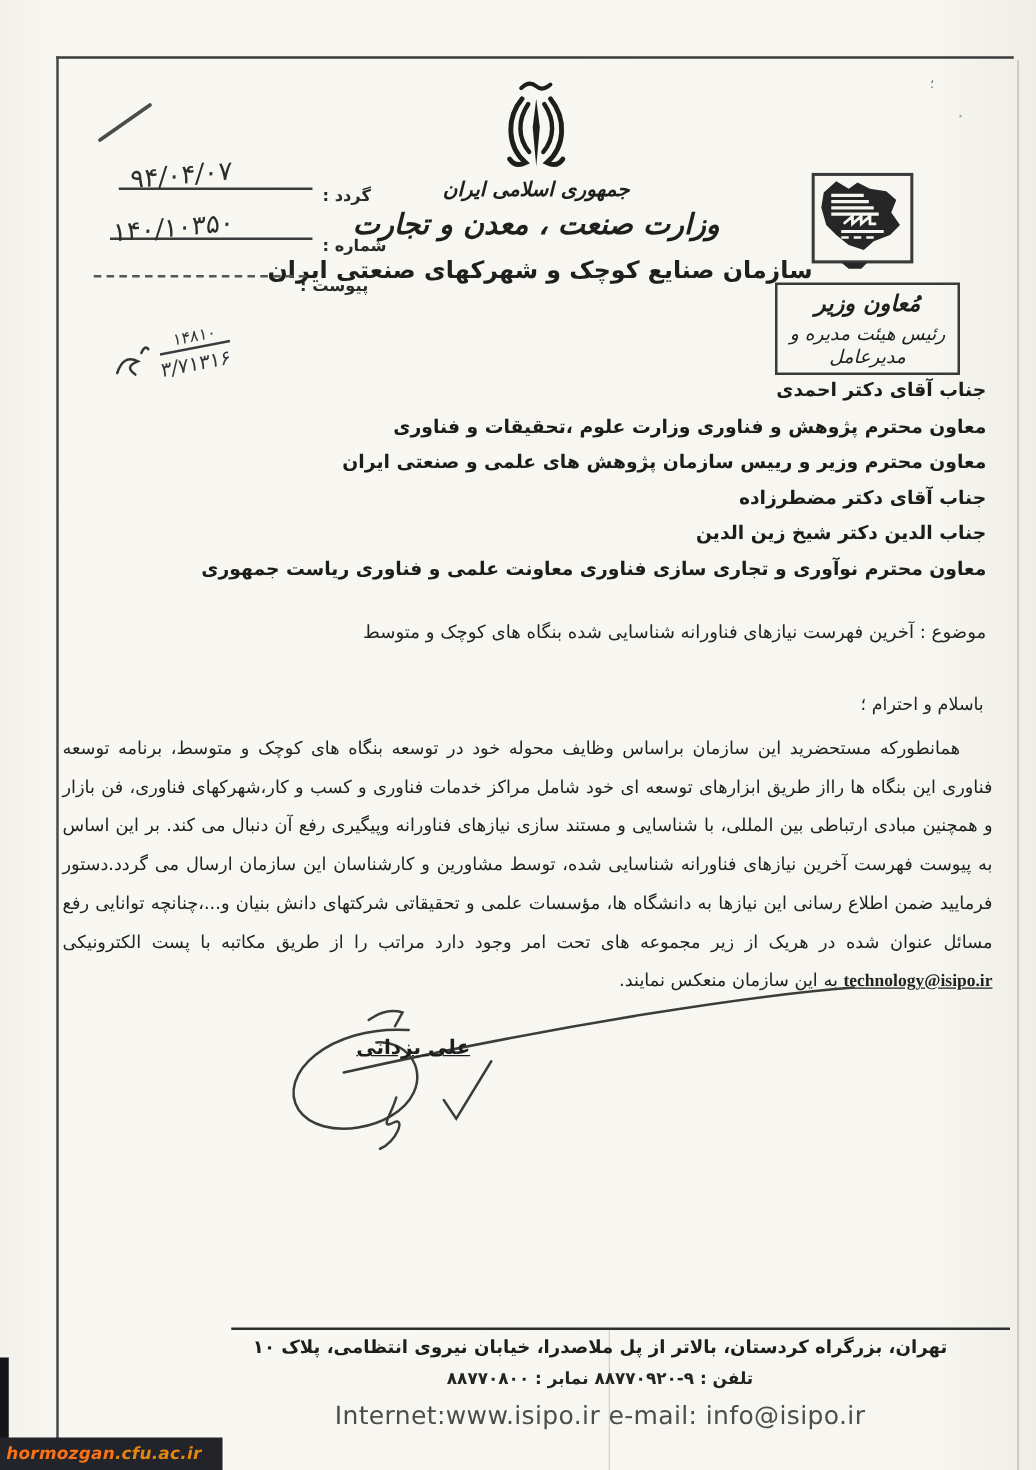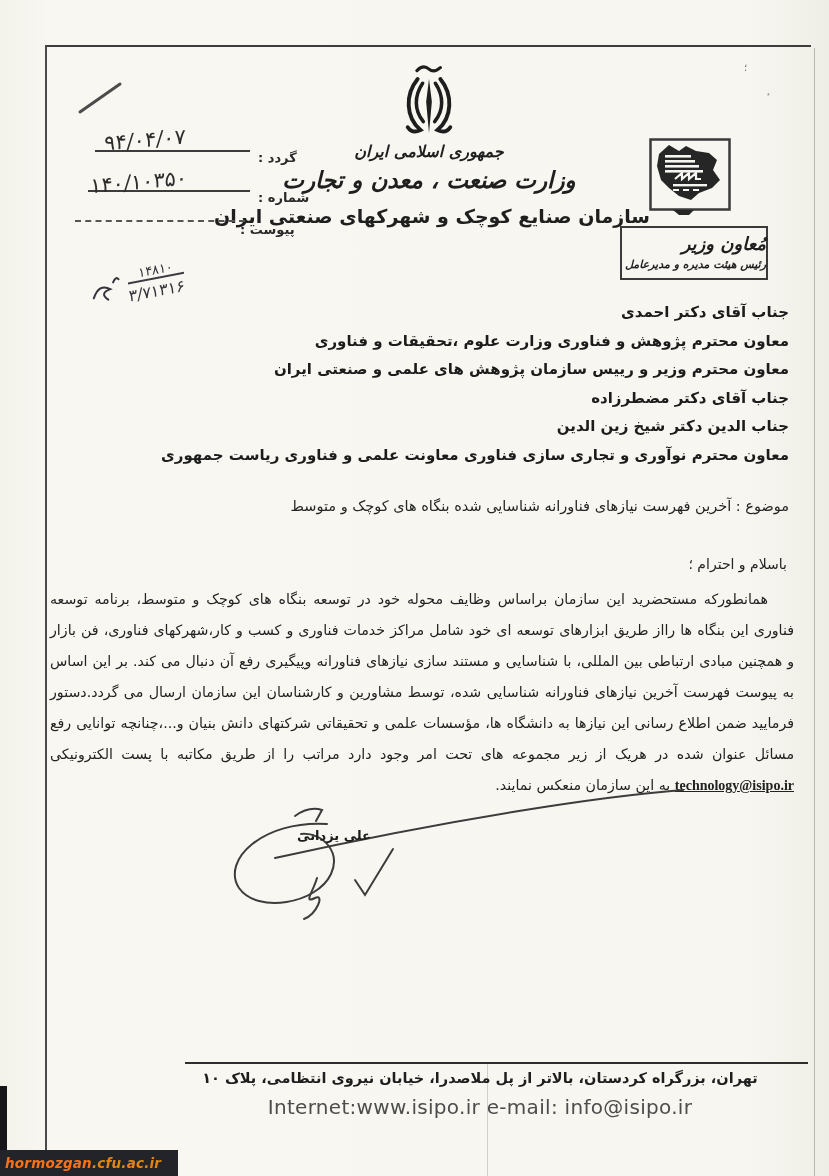--- a/index.html
+++ b/index.html
@@ -25,26 +25,26 @@
 
   
   .meta-label { position:absolute; font-size:13px; font-weight:bold; direction:rtl; color:#2a2a2a; }
   .meta-line  { position:absolute; border-bottom:2px solid #3c3c3c; }
   .meta-line.dashed { border-bottom:2px dashed #555; }
   .hand { position:absolute; color:#2d2d2d; font-size:21px; letter-spacing:2px; transform:rotate(-5deg) skewX(-6deg); white-space:nowrap; }
 
   
   .maplogo { position:absolute; left:649px; top:138px; }
   .deputy-box {
-    position:absolute; left:620px; top:226px; width:148px; height:54px;
-    border:2px solid #3a3a3a; text-align:right; direction:rtl; padding-top:5px;
+    position:absolute; left:620px; top:226px; width:148px; height:74px;
+    border:2px solid #3a3a3a; text-align:center; direction:rtl; padding-top:5px;
     background:transparent;
   }
   .deputy-box .l1 { font-size:18px; font-weight:bold; font-style:italic; }
-  .deputy-box .l2 { font-size:11px; font-weight:bold; font-style:italic; margin-top:4px; }
+  .deputy-box .l2 { font-size:15px; font-weight:normal; font-style:italic; margin-top:4px; }
 
   
   .hand-note { position:absolute; left:88px; top:266px; transform:rotate(-11deg); color:#34343a; display:flex; align-items:center; gap:6px; }
   .hand-note .frac { text-align:center; font-size:14px; letter-spacing:2px; transform:skewX(-8deg); }
   .hand-note .num { display:block; font-size:13px; }
   .hand-note .den { display:block; font-size:16px; border-top:2px solid #3a3a40; padding-top:2px; }
 
   
   .recipients { position:absolute; right:40px; top:298px; width:720px; direction:rtl; text-align:right;
     font-weight:bold; font-size:15px; line-height:28.5px; color:#1c1c1c; }
@@ -53,21 +53,21 @@
   .salutation { position:absolute; right:42px; top:556px; direction:rtl; font-size:14px; color:#242424; }
 
   .bodytext {
     position:absolute; left:50px; top:584px; width:744px; direction:rtl; text-align:justify;
     font-size:14.2px; line-height:31px; color:#222; text-indent:26px;
   }
   .bodytext .email { font-weight:bold; text-decoration:underline; direction:ltr; unicode-bidi:embed; font-size:14px;font-family:Liberation Serif, serif; }
 
   
   .signature { position:absolute; left:205px; top:780px; width:500px; height:150px; }
-  .signature .name { position:absolute; left:92px; top:48px; font-size:13px; font-weight:bold; direction:rtl; color:#1d1d1d; }
+  .signature .name { position:absolute; left:80px; top:48px; font-size:16px; font-weight:bold; direction:rtl; color:#1d1d1d;text-decoration:underline; }
 
   
   .footer-divider { position:absolute; left:185px; top:1062px; width:623px; border-top:2px solid #2e2e2e; }
   .footer { position:absolute; left:150px; top:1070px; width:660px; text-align:center; direction:rtl; }
   .footer .address { font-size:14.5px; font-weight:bold; color:#1e1e1e; }
   .footer .phone   { font-size:13.5px; font-weight:bold; margin-top:9px; color:#242424; }
   .footer .net     { font-size:20px; margin-top:9px; direction:ltr; color:#4d4d4d; letter-spacing:0.3px; }
 
   
   .watermark {
@@ -175,20 +175,21 @@
         <path d="M150 100 l10 15 l28 -46"></path>
         <path d="M112 98 c-4 14 -14 26 -2 20 c10 -5 2 16 -11 21"></path>
       </g>
     </svg>
     <div class="name">علی یزدانی</div>
   </div>
 
   <div class="footer-divider"></div>
   <div class="footer">
     <div class="address">تهران، بزرگراه کردستان، بالاتر از پل ملاصدرا، خیابان نیروی انتظامی، پلاک ۱۰</div>
+    <div class="phone">تلفن : ۹-۸۸۷۷۰۹۲۰    نمابر : ۸۸۷۷۰۸۰۰</div>
     <div class="net">Internet:www.isipo.ir   e-mail: info@isipo.ir</div>
   </div>
 
   <div class="watermark">
     <span class="w1">hormozgan</span>
       <span class="w2">.cfu.ac.ir</span>
   </div>
 
   <div class="speck" style="left:744px; top:62px;">؛</div>
   <div class="speck" style="left:766px; top:92px;">ٔ</div>

